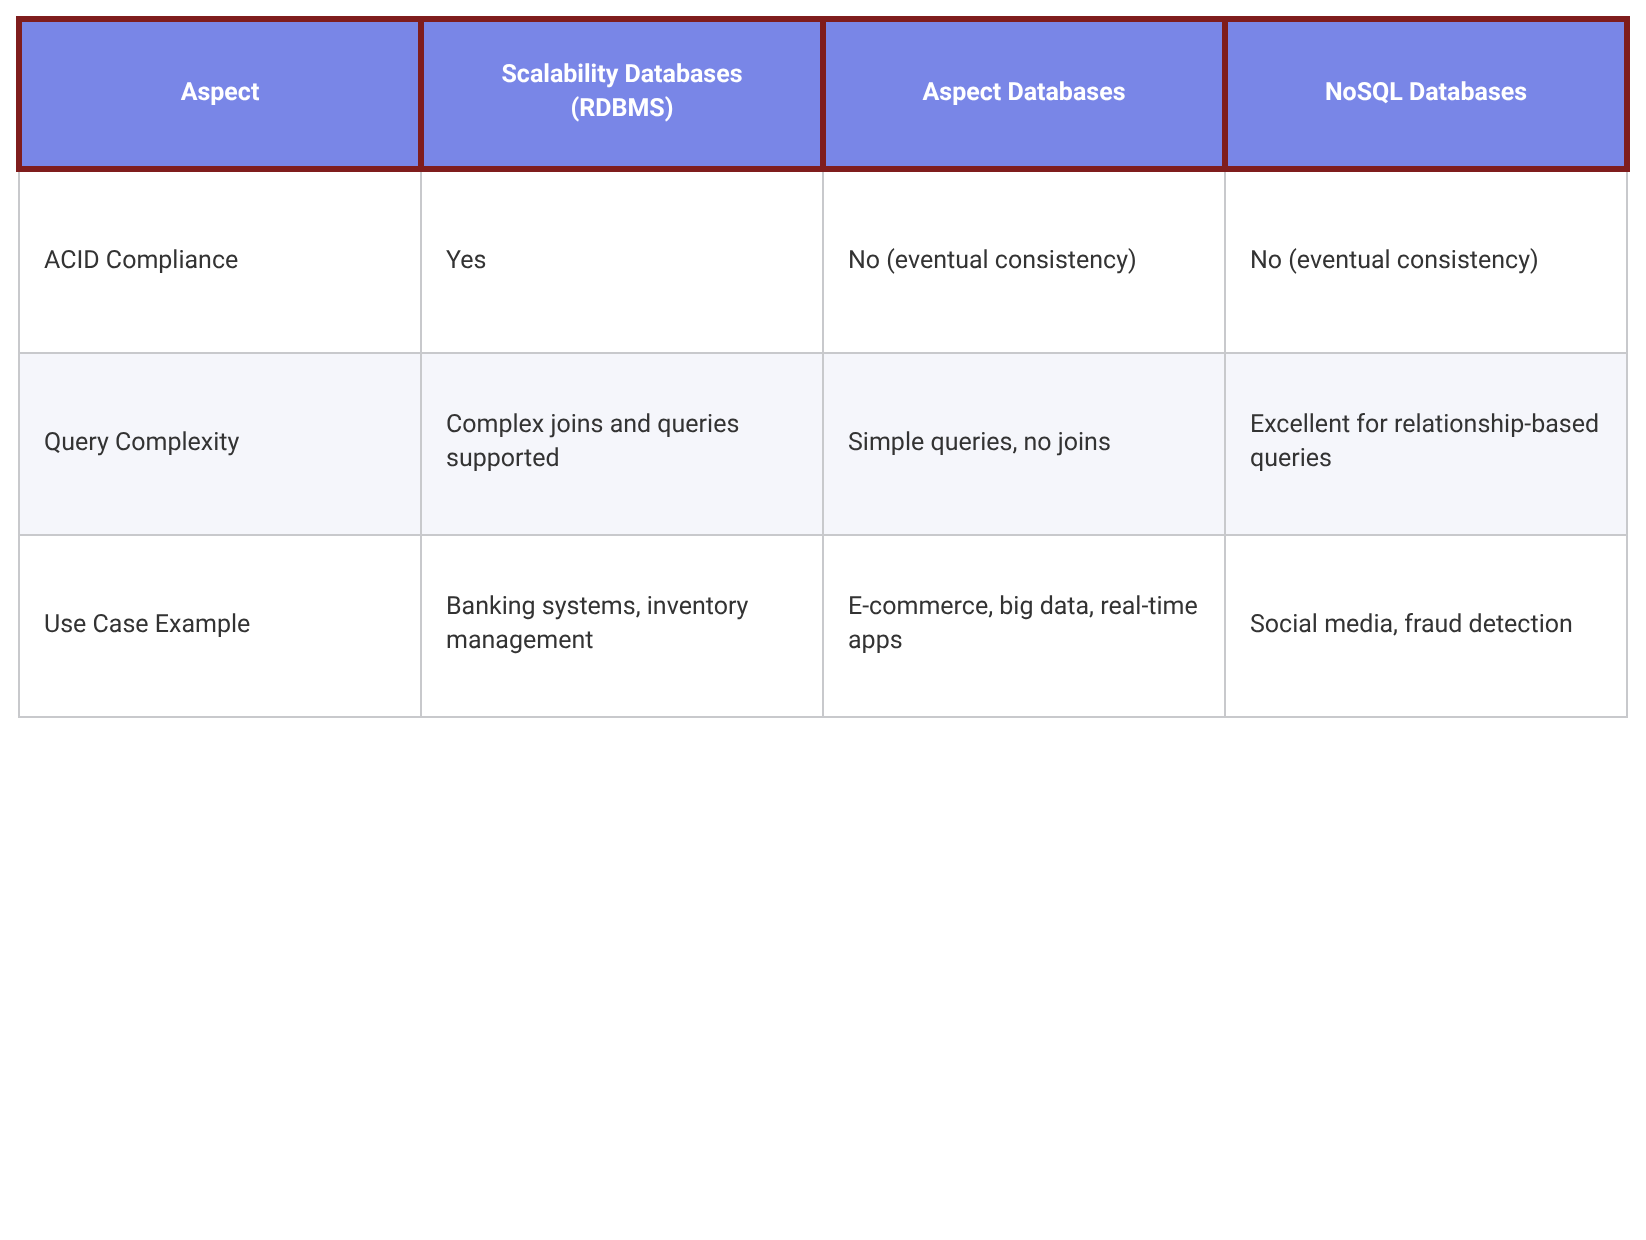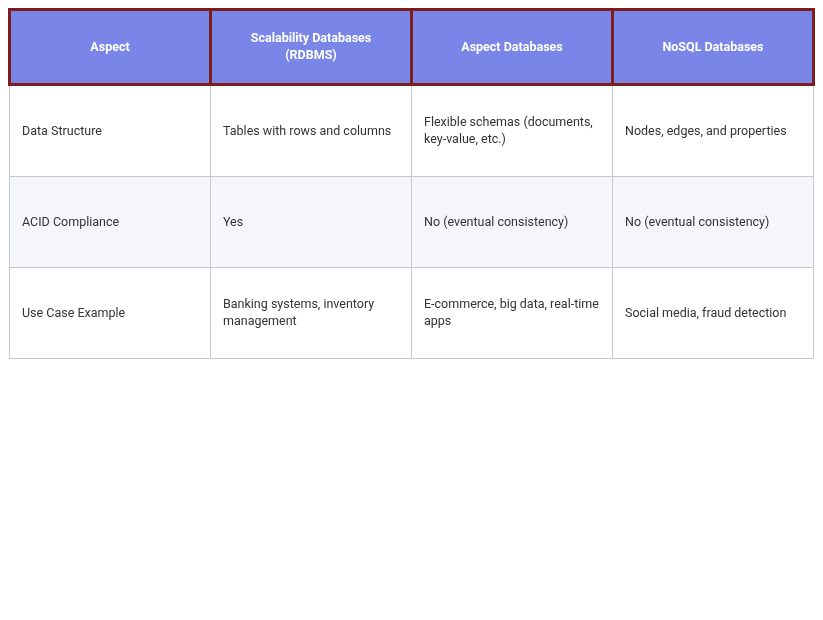--- a/index.html
+++ b/index.html
@@ -54,30 +54,30 @@
     <thead>
       <tr>
         <th>Aspect</th>
         <th>Scalability Databases (RDBMS)</th>
         <th>Aspect Databases</th>
         <th>NoSQL Databases</th>
       </tr>
     </thead>
     <tbody>
       <tr>
-        <td class="aspect">Data Structure</td>
-        <td>Tables with rows and columns</td>
-        <td>Flexible schemas (documents, key-value, etc.)</td>
-        <td>Nodes, edges, and properties</td>
-      </tr>
-      <tr>
         <td class="aspect">ACID Compliance</td>
         <td>Yes</td>
         <td>No (eventual consistency)</td>
         <td>No (eventual consistency)</td>
+      </tr>
+      <tr>
+        <td class="aspect">Query Complexity</td>
+        <td>Complex joins and queries supported</td>
+        <td>Simple queries, no joins</td>
+        <td>Excellent for relationship-based queries</td>
       </tr>
       <tr>
         <td class="aspect">Use Case Example</td>
         <td>Banking systems, inventory management</td>
         <td>E-commerce, big data, real-time apps</td>
         <td>Social media, fraud detection</td>
       </tr>
     </tbody>
   </table>
 </div>

